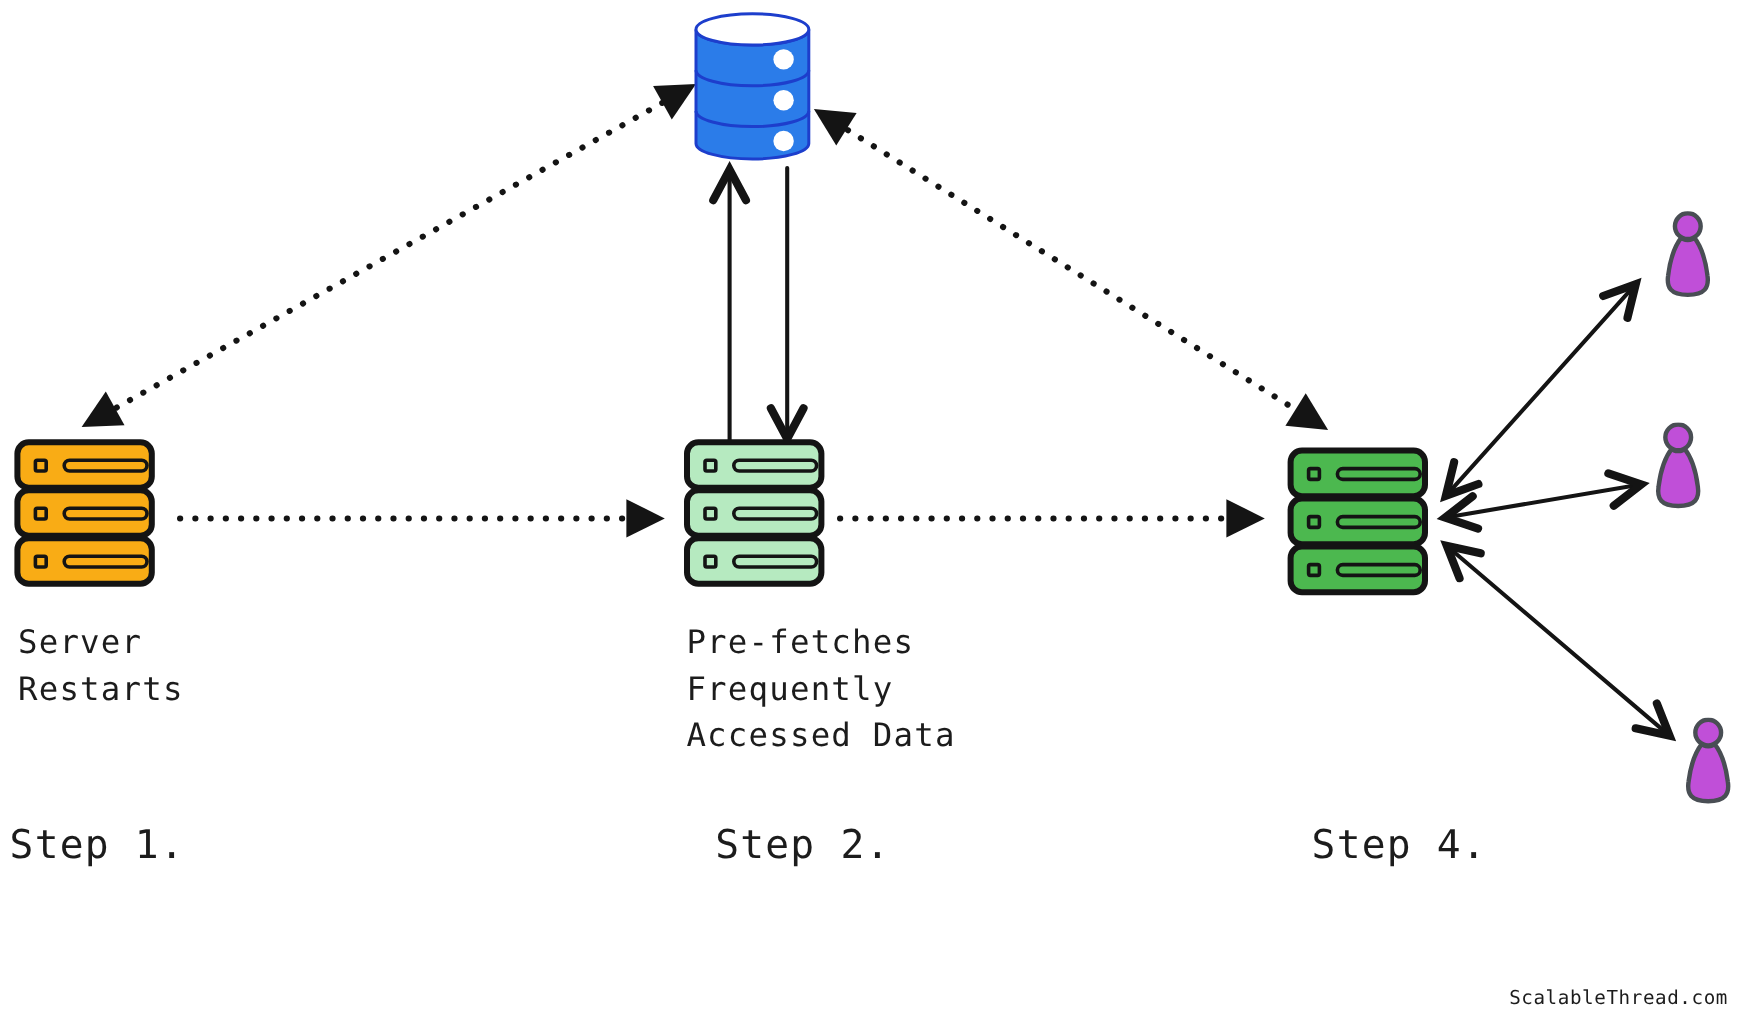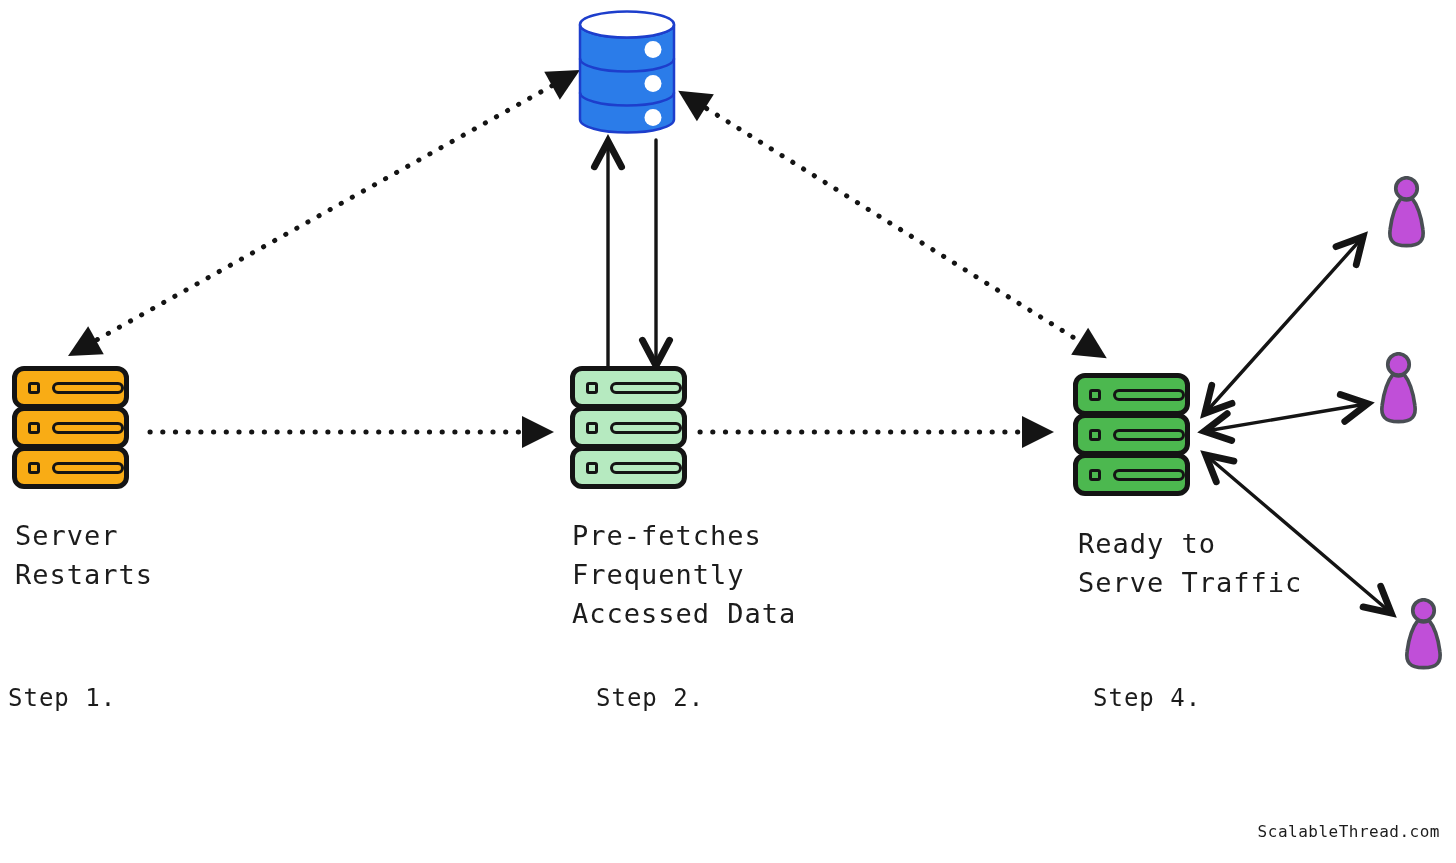--- a/index.html
+++ b/index.html
@@ -53,21 +53,21 @@
   .user-shape{fill:var(--user-fill); stroke:var(--user-outline); stroke-width:3.6; stroke-linejoin:round;}
 
   
   .caption{
     position:absolute; font-size:27px; line-height:1.45; letter-spacing:1px;
     white-space:pre-line;
   }
   .caption--1{left:15px; top:516px;}
   .caption--2{left:572px; top:516px;}
   .caption--3{left:1078px; top:524px;}
-  .step-label{position:absolute; font-size:24px; letter-spacing:1px;}
+  .step-label{position:absolute; font-size:33px; letter-spacing:1px;}
   .step-label--1{left:8px;  top:684px;}
   .step-label--2{left:596px;top:684px;}
   .step-label--3{left:1093px;top:684px;}
   .watermark{position:absolute; right:16px; top:822px; font-size:16px; letter-spacing:.5px;}
 </style>
 </head>
 <body>
 
 <div class="canvas">
 
@@ -157,21 +157,19 @@
   <svg class="user user--3" viewBox="0 0 46 72">
     <path class="user-shape" d="M18,21 C14,26 9,36 7,52 C5.5,62 9,68 23,68 C37,68 40.5,62 39,52 C37,36 32,26 28,21 C26.5,24 19.5,24 18,21 Z"></path>
     <circle class="user-shape" cx="23" cy="12" r="10.5"></circle>
   </svg>
 
   <div class="caption caption--1">Server
 Restarts</div>
   <div class="caption caption--2">Pre-fetches
 Frequently
 Accessed Data</div>
-  <div class="caption caption--3">Ready to
-Serve Traffic</div>
 
   <div class="step-label step-label--1">Step 1.</div>
   <div class="step-label step-label--2">Step 2.</div>
   <div class="step-label step-label--3">Step 4.</div>
 
   <div class="watermark">ScalableThread.com</div>
 </div>
 
 </body></html>

